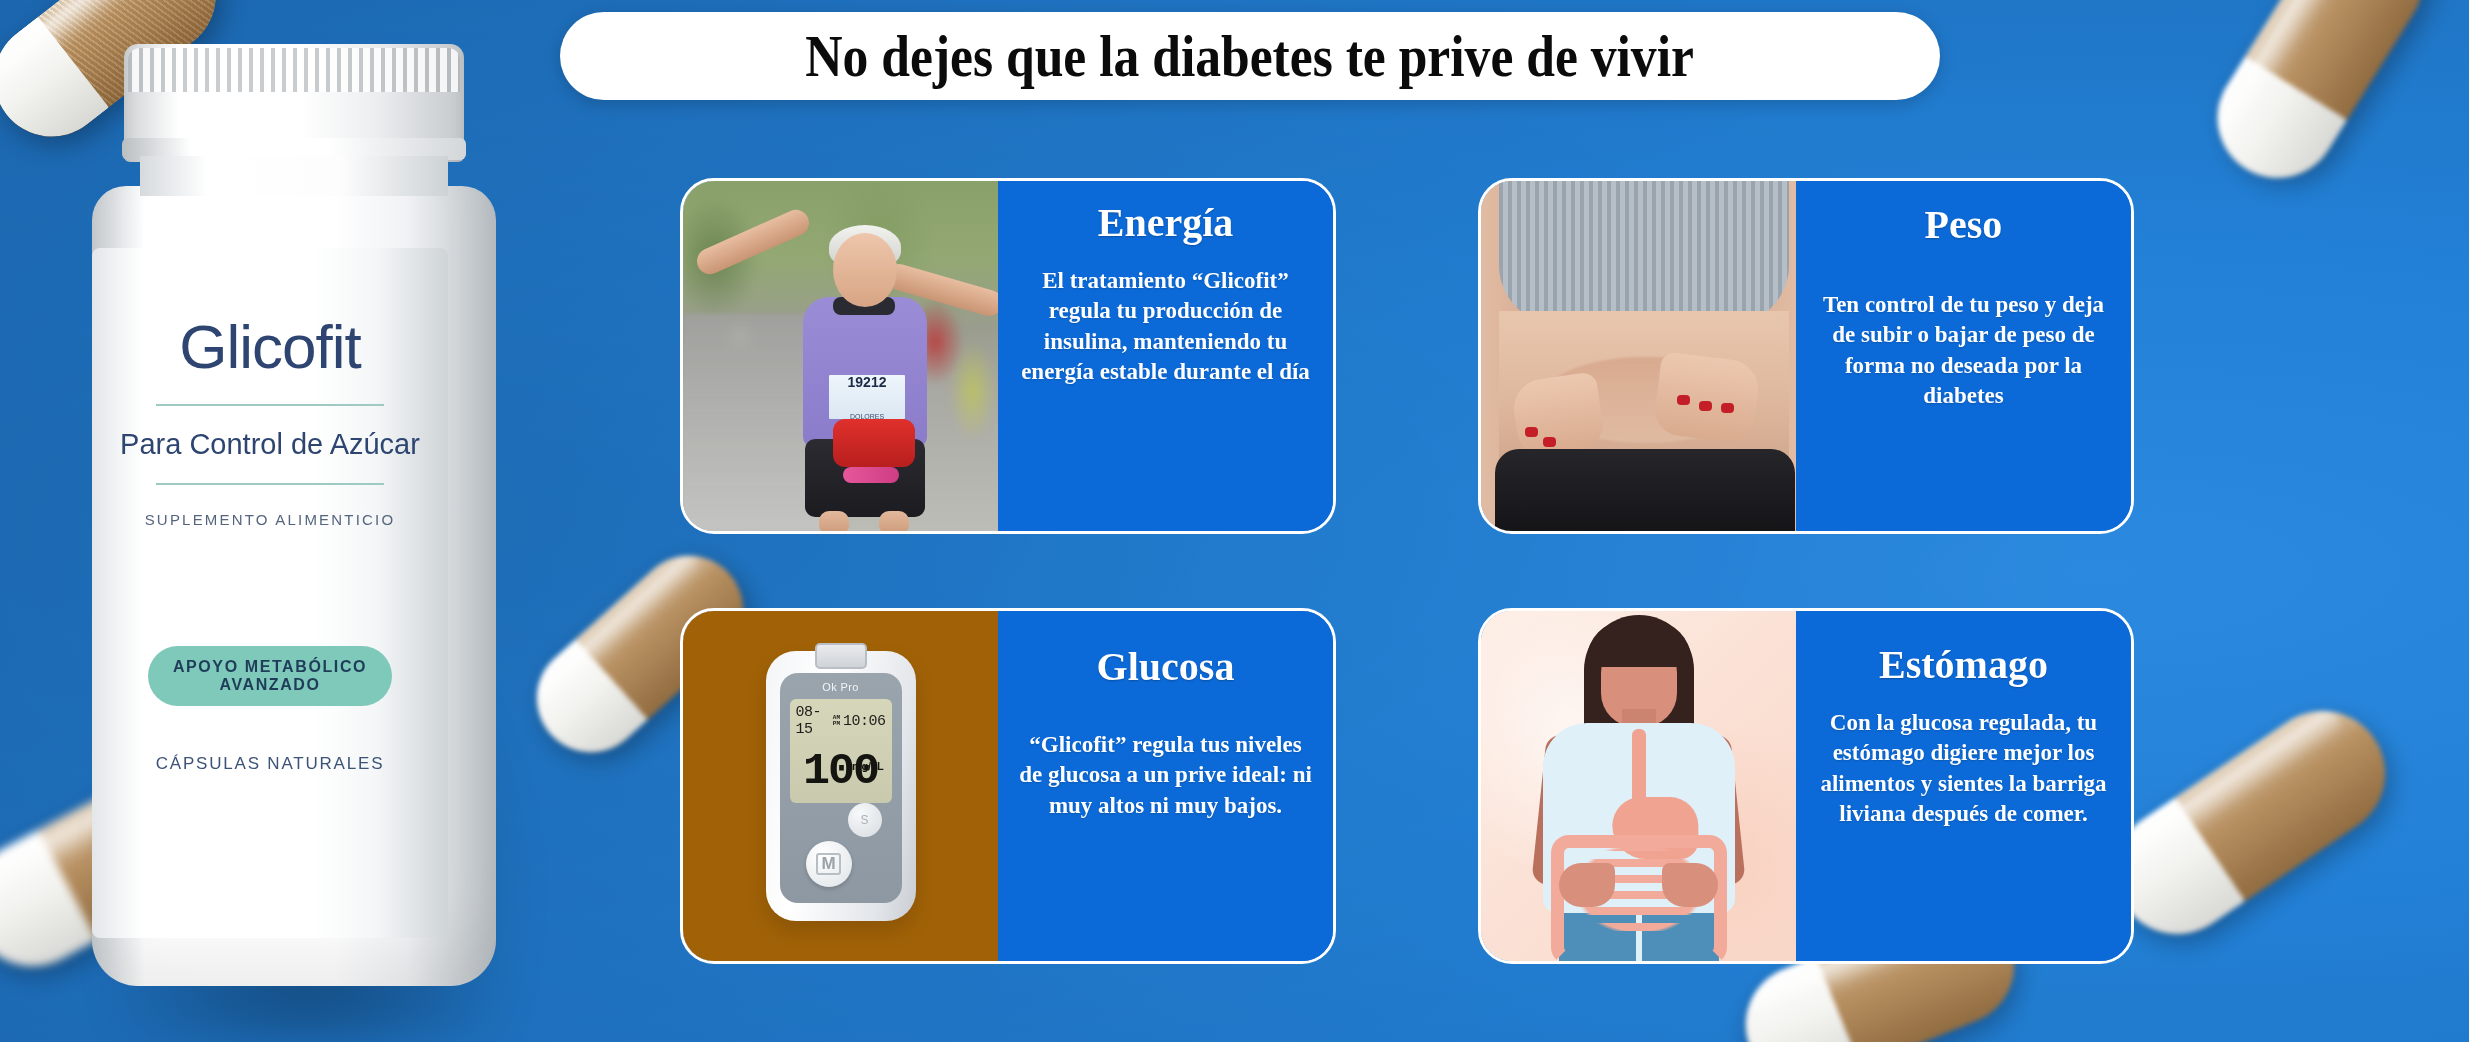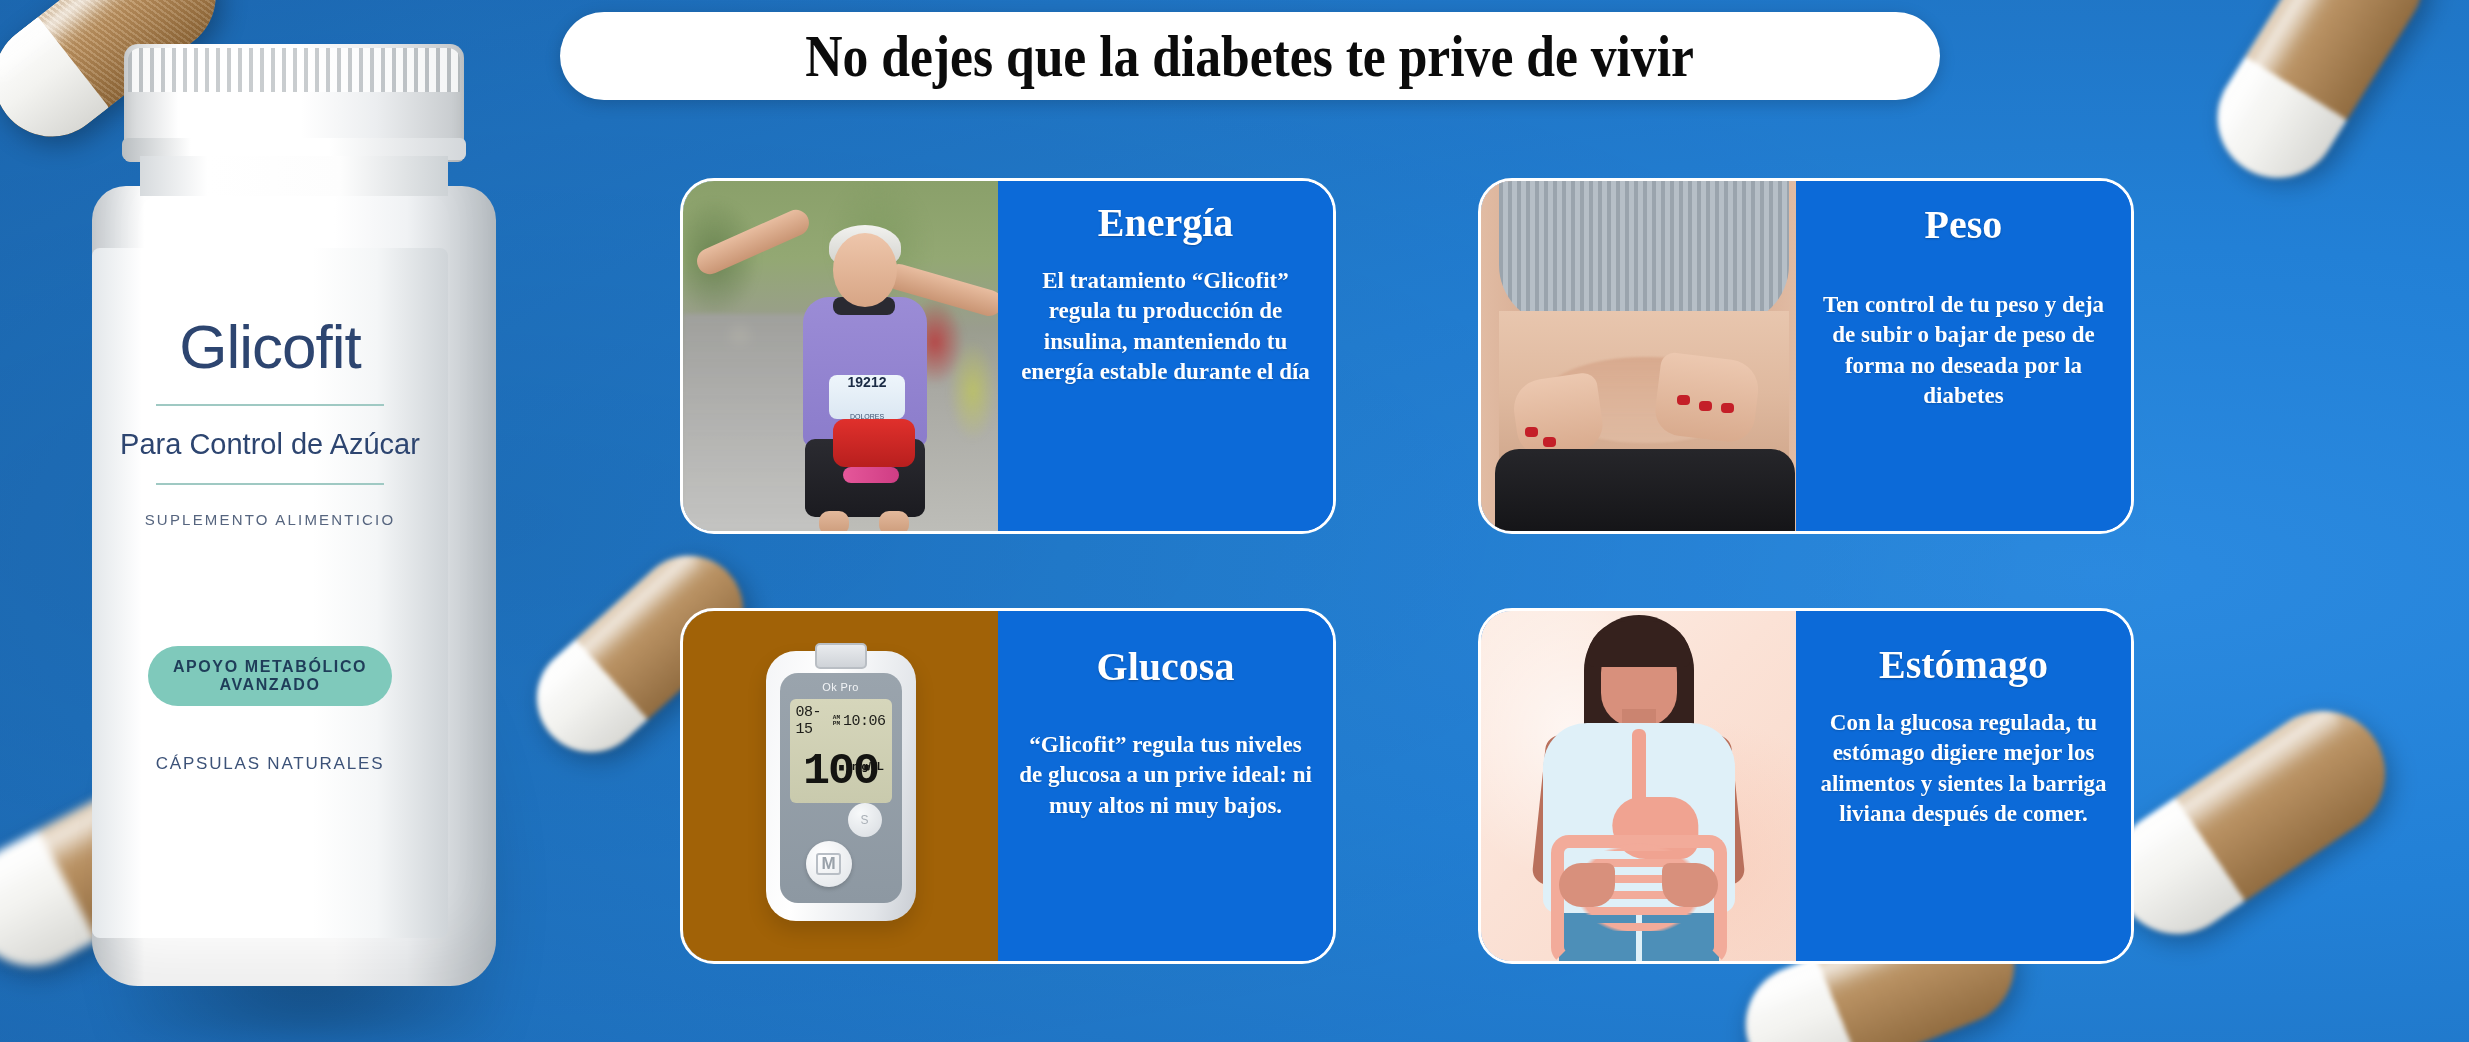--- a/index.html
+++ b/index.html
@@ -113,21 +113,21 @@
      background:linear-gradient(180deg,#e8bda0,#c99574);transform:rotate(-24deg);}
   .rn-armR{position:absolute;right:-6px;top:96px;width:120px;height:26px;border-radius:16px;
      background:linear-gradient(180deg,#e8bda0,#c99574);transform:rotate(16deg);}
   .rn-head{position:absolute;left:150px;top:52px;width:64px;height:74px;border-radius:50%;
      background:linear-gradient(180deg,#eec6ab,#d7a585);}
   .rn-hair{position:absolute;left:146px;top:44px;width:72px;height:44px;border-radius:50% 50% 40% 40%;
      background:linear-gradient(180deg,#f2f2ef,#cfcfca);}
   .rn-torso{position:absolute;left:120px;top:116px;width:124px;height:150px;border-radius:26px 26px 10px 10px;
      background:linear-gradient(180deg,#9b8cd6,#8b7ccb);}
   .rn-strap{position:absolute;left:150px;top:116px;width:62px;height:18px;background:#2a2a32;border-radius:8px;}
-  .rn-bib{position:absolute;left:146px;top:194px;width:76px;height:44px;border-radius:8px;
+  .rn-bib{position:absolute;left:146px;top:194px;width:76px;height:44px;border-radius:1px;
      background:linear-gradient(180deg,#eef5fb,#dbe7f2);display:flex;align-items:center;justify-content:center;
      flex-direction:column;gap:24px;}
   .rn-bib b{font-family:"Liberation Sans",sans-serif;font-size:14px;color:#1b2b45;line-height:1;}
   .rn-bib i{font-family:"Liberation Sans",sans-serif;font-size:7px;color:#39506f;font-style:normal;}
   .rn-red{position:absolute;left:150px;top:238px;width:82px;height:48px;border-radius:12px;
      background:linear-gradient(180deg,#e0302c,#b81f1e);}
   .rn-shorts{position:absolute;left:122px;top:258px;width:120px;height:78px;border-radius:10px;
      background:linear-gradient(180deg,#2b2b31,#1b1b20);}
   .rn-pink{position:absolute;left:160px;top:286px;width:56px;height:16px;border-radius:8px;
      background:linear-gradient(90deg,#e5579a,#cf3d84);}

